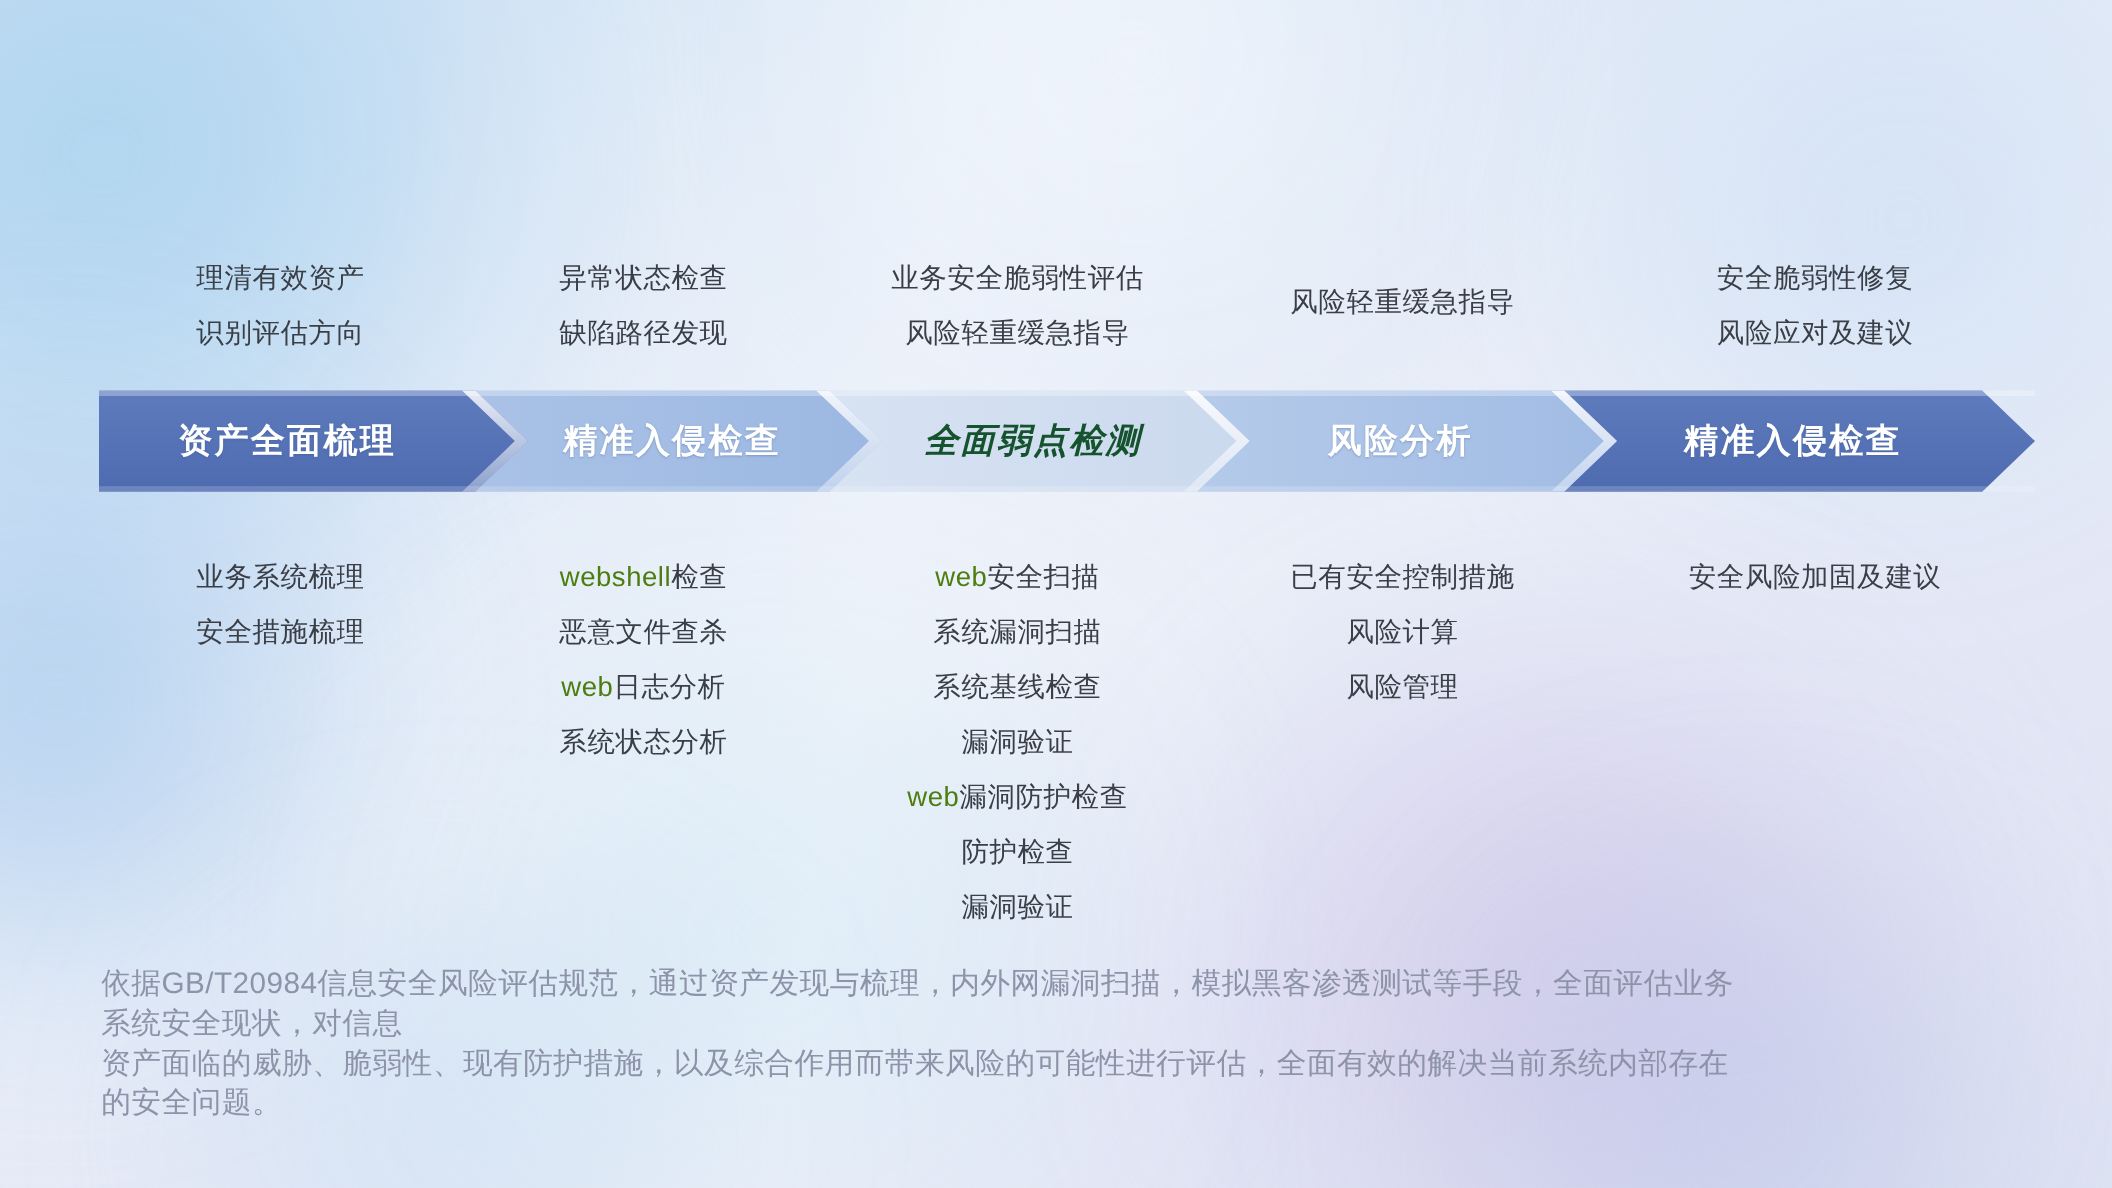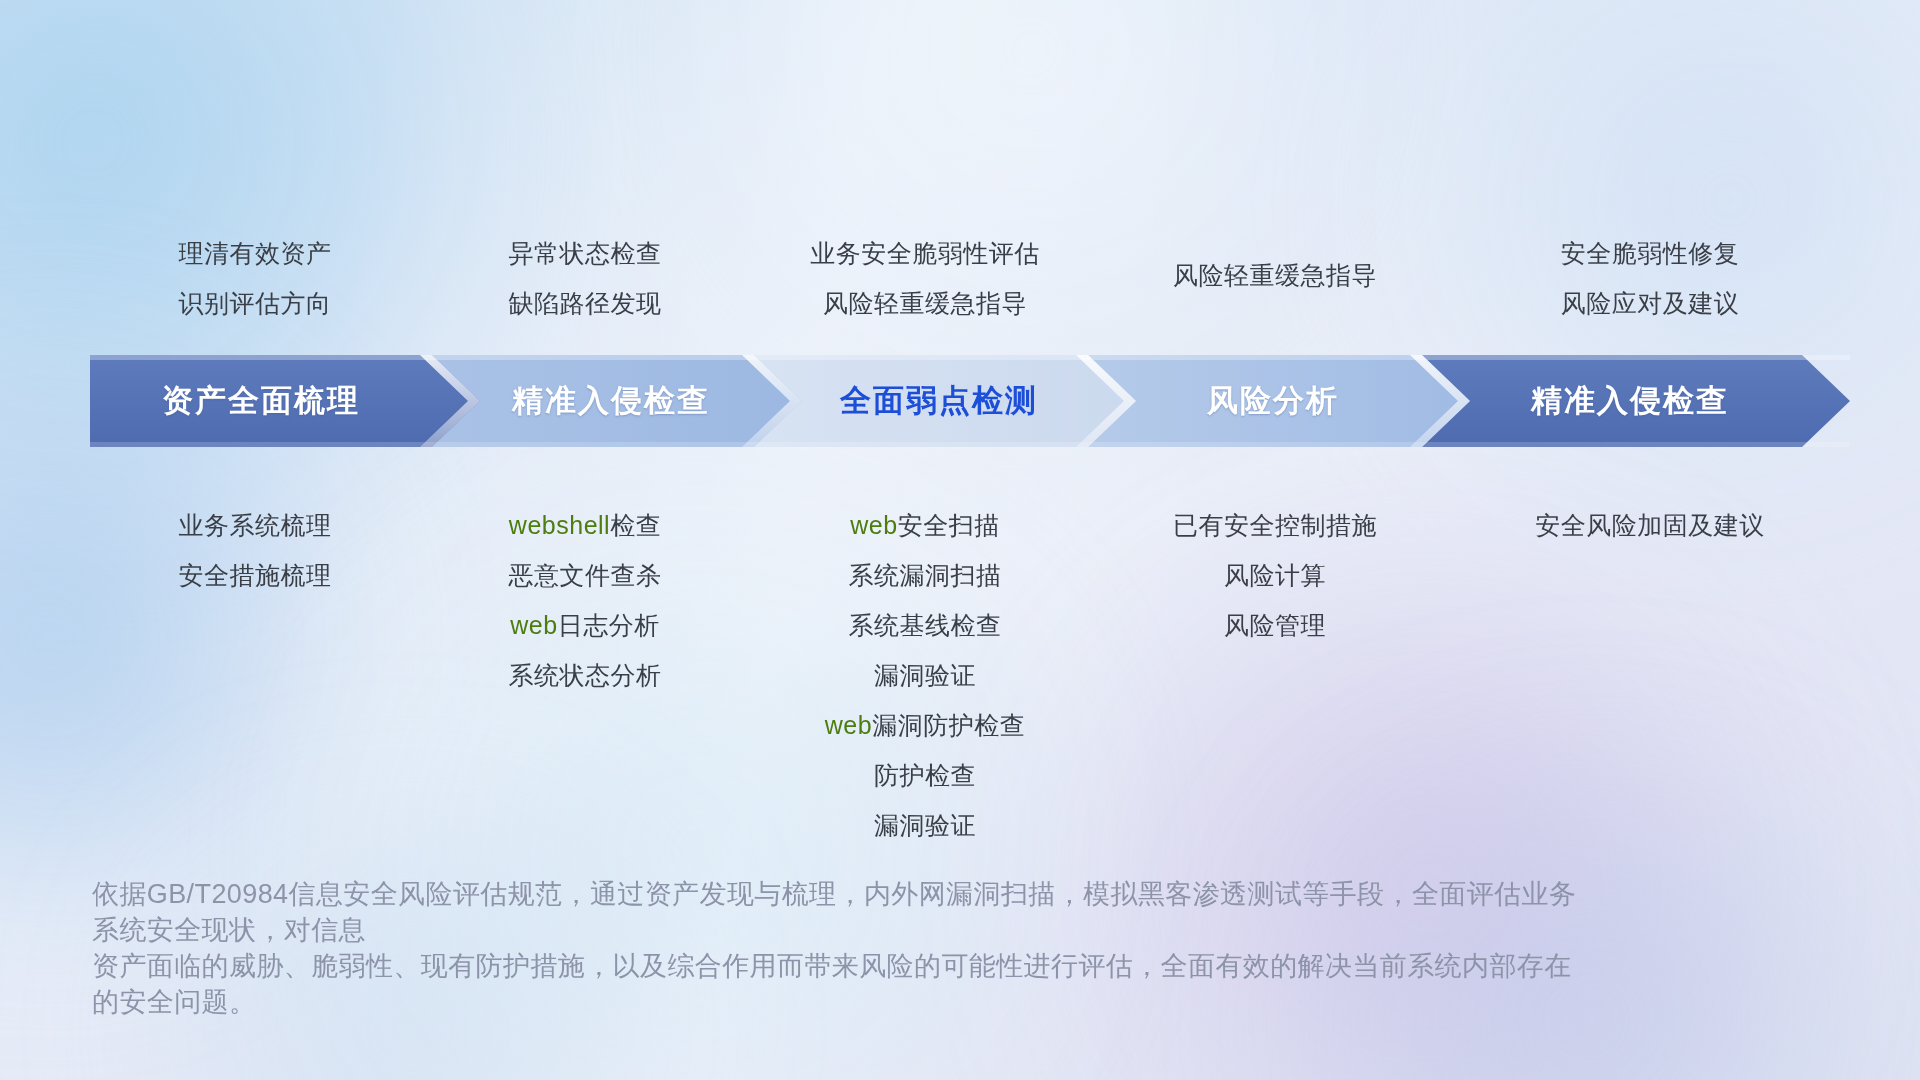--- a/index.html
+++ b/index.html
@@ -74,21 +74,21 @@
 
   .chev-label {
     position:absolute;
     top:0; height:92px;
     display:flex; align-items:center; justify-content:center;
     font-size:31px; font-weight:700; letter-spacing:2px;
     pointer-events:none;
     white-space:nowrap;
   }
   .chev-label.light { color:#ffffff; text-shadow:0 1px 2px rgba(60,85,140,.35); }
-  .chev-label.dark  { color:#1d4ed8; }
+  .chev-label.dark  { color:#14532d;font-style:italic; }
 
   
   .footer {
     position:absolute;
     left:92px; top:876px; width:1500px;
     font-size:27px;
     line-height:36px;
     color:#8d93a8;
     letter-spacing:.4px;
   }

